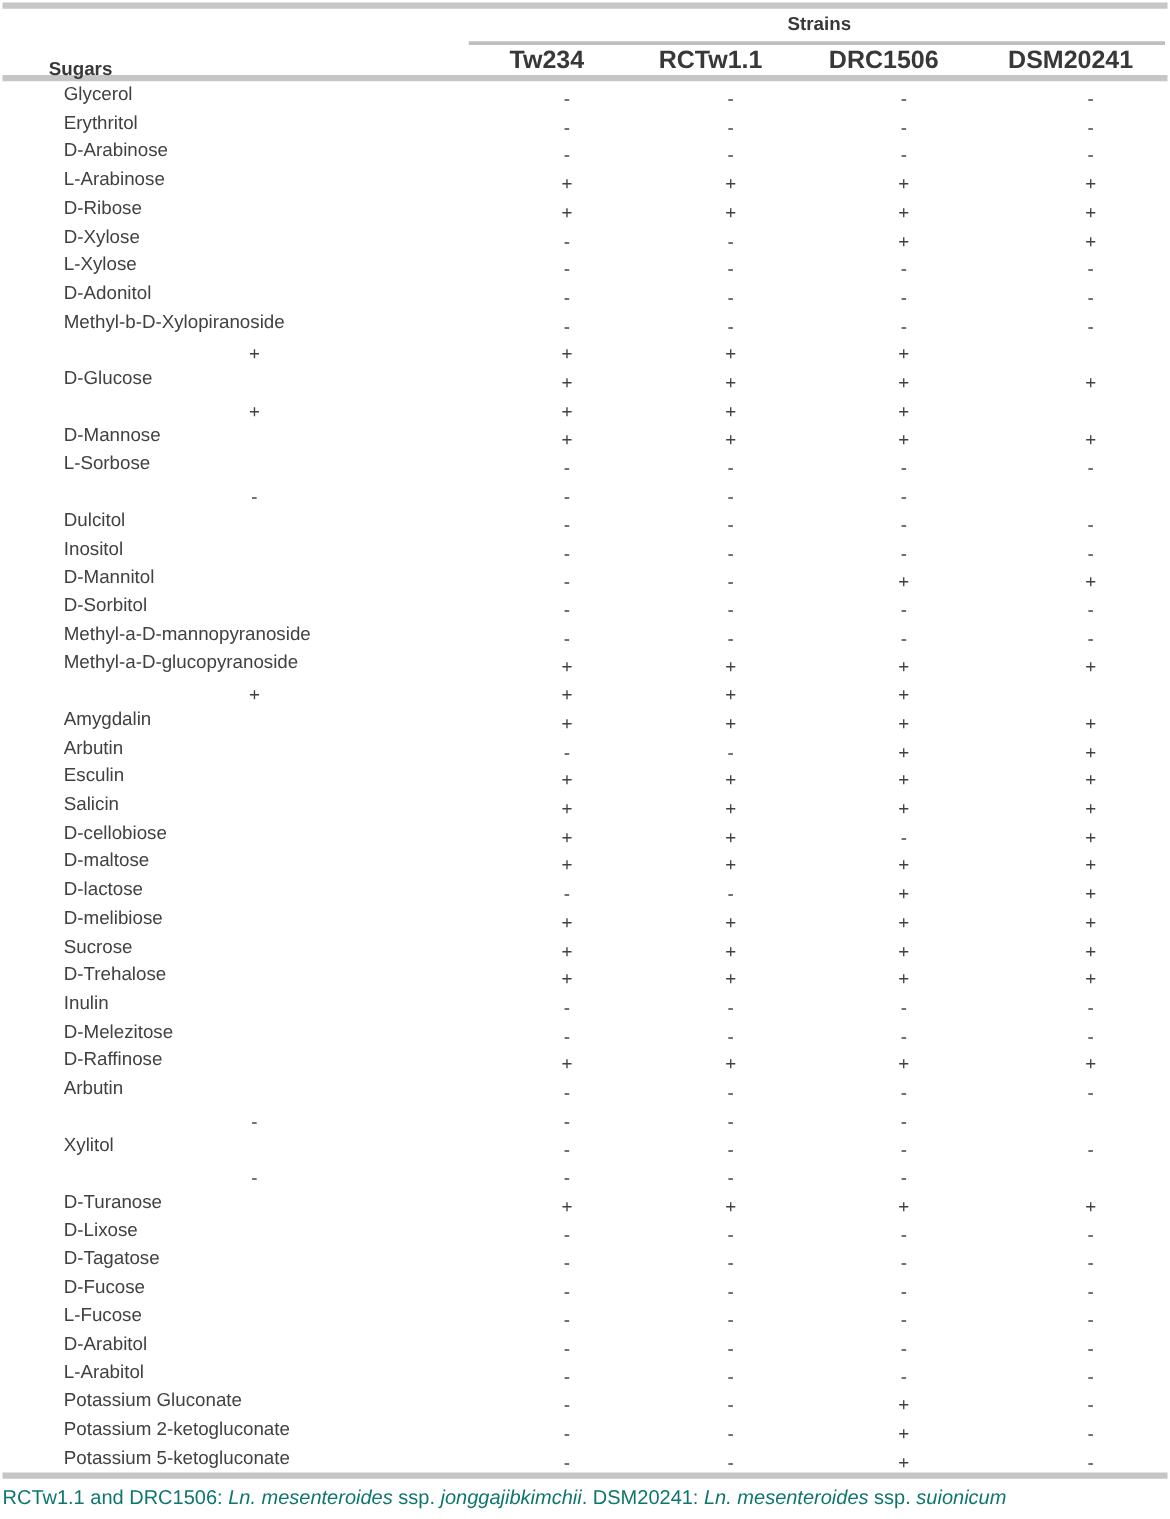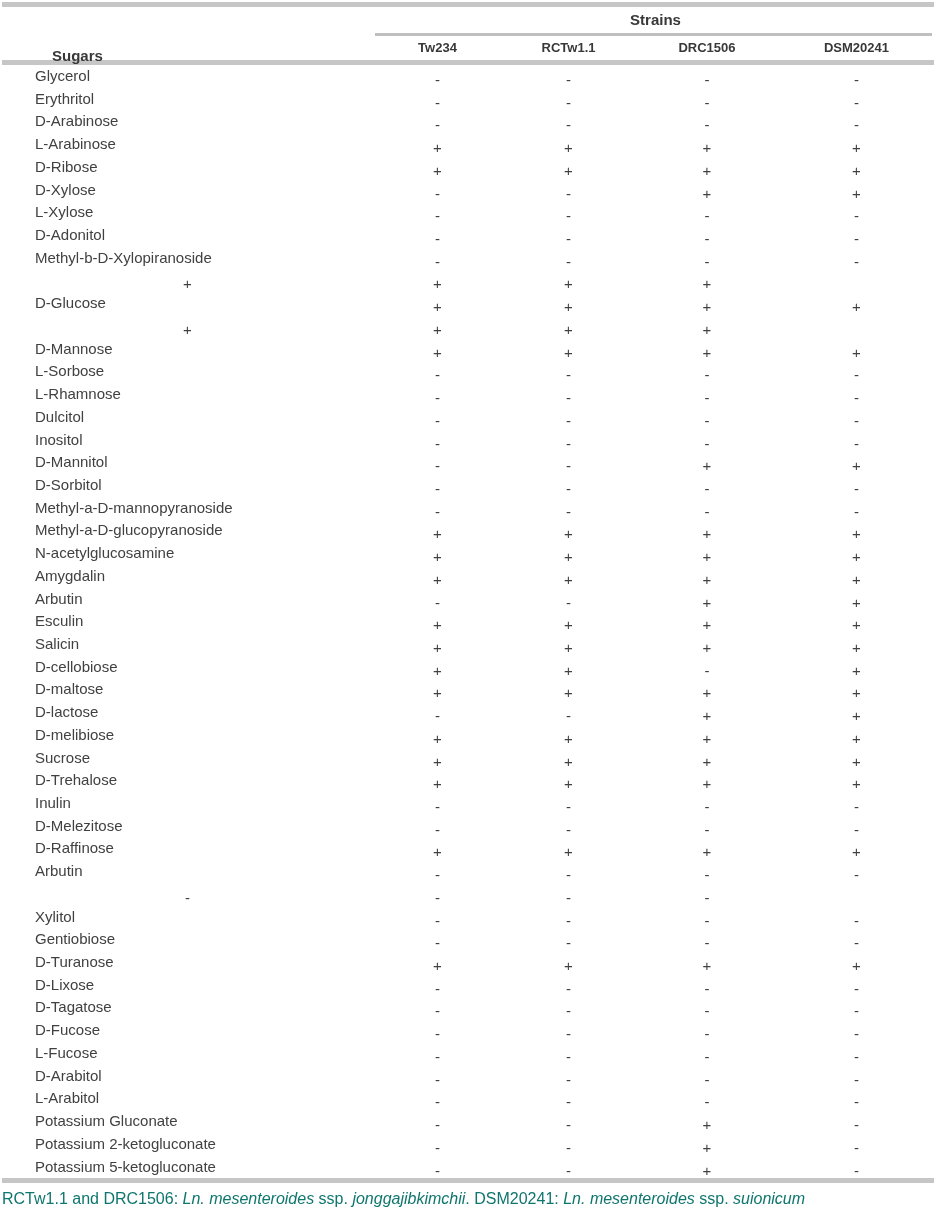--- a/index.html
+++ b/index.html
@@ -26,21 +26,21 @@
 
   
   .header-grid {
     display: grid;
     grid-template-columns: 375px 561px;
     height: 53px;
   }
   .sugars-cell {
     display: flex;
     align-items: center;
-    padding-left: 52px;
+    padding-left: 39px;
     font-size: 15px;
     font-weight: bold;
     color: #383838;
     margin-top: 40px;
   }
   .strains-block { display: flex; flex-direction: column; }
   .strains-title {
     height: 26px;
     line-height: 26px;
     text-align: center;
@@ -54,31 +54,32 @@
     width: 557px;
   }
   .strain-cols {
     display: grid;
     grid-template-columns: 125px 137px 140px 159px;
     height: 24px;
   }
   .strain-col-header {
     text-align: center;
     line-height: 24px;
-    font-size: 13px;
+    font-size: 20px;
     font-weight: bold;
     color: #383838;
   }
 
   
   .tbody { width: 936px; }
   .trow {
     display: grid;
     grid-template-columns: 375px 125px 137px 140px 159px;
     height: 22.73px;
+    padding-left: 16px;
   }
   .sugar-cell {
     padding-left: 35px;
     font-size: 15px;
     line-height: 22.73px;
     white-space: nowrap;
     color: #414141;
   }
   .result-cell {
     text-align: center;
@@ -212,21 +213,20 @@
         <div class="result-cell">+</div>
       </div>
       <div class="trow">
     <div class="sugar-cell">L-Sorbose</div>
   <div class="result-cell">-</div>
         <div class="result-cell">-</div>
         <div class="result-cell">-</div>
         <div class="result-cell">-</div>
       </div>
       <div class="trow">
-    <div class="sugar-cell">L-Rhamnose</div>
   <div class="result-cell">-</div>
         <div class="result-cell">-</div>
         <div class="result-cell">-</div>
         <div class="result-cell">-</div>
       </div>
       <div class="trow">
     <div class="sugar-cell">Dulcitol</div>
   <div class="result-cell">-</div>
         <div class="result-cell">-</div>
         <div class="result-cell">-</div>
@@ -261,21 +261,20 @@
         <div class="result-cell">-</div>
       </div>
       <div class="trow">
     <div class="sugar-cell">Methyl-a-D-glucopyranoside</div>
   <div class="result-cell">+</div>
         <div class="result-cell">+</div>
         <div class="result-cell">+</div>
         <div class="result-cell">+</div>
       </div>
       <div class="trow">
-    <div class="sugar-cell">N-acetylglucosamine</div>
   <div class="result-cell">+</div>
         <div class="result-cell">+</div>
         <div class="result-cell">+</div>
         <div class="result-cell">+</div>
       </div>
       <div class="trow">
     <div class="sugar-cell">Amygdalin</div>
   <div class="result-cell">+</div>
         <div class="result-cell">+</div>
         <div class="result-cell">+</div>
@@ -379,21 +378,20 @@
         <div class="result-cell">-</div>
       </div>
       <div class="trow">
     <div class="sugar-cell">Xylitol</div>
   <div class="result-cell">-</div>
         <div class="result-cell">-</div>
         <div class="result-cell">-</div>
         <div class="result-cell">-</div>
       </div>
       <div class="trow">
-    <div class="sugar-cell">Gentiobiose</div>
   <div class="result-cell">-</div>
         <div class="result-cell">-</div>
         <div class="result-cell">-</div>
         <div class="result-cell">-</div>
       </div>
       <div class="trow">
     <div class="sugar-cell">D-Turanose</div>
   <div class="result-cell">+</div>
         <div class="result-cell">+</div>
         <div class="result-cell">+</div>

